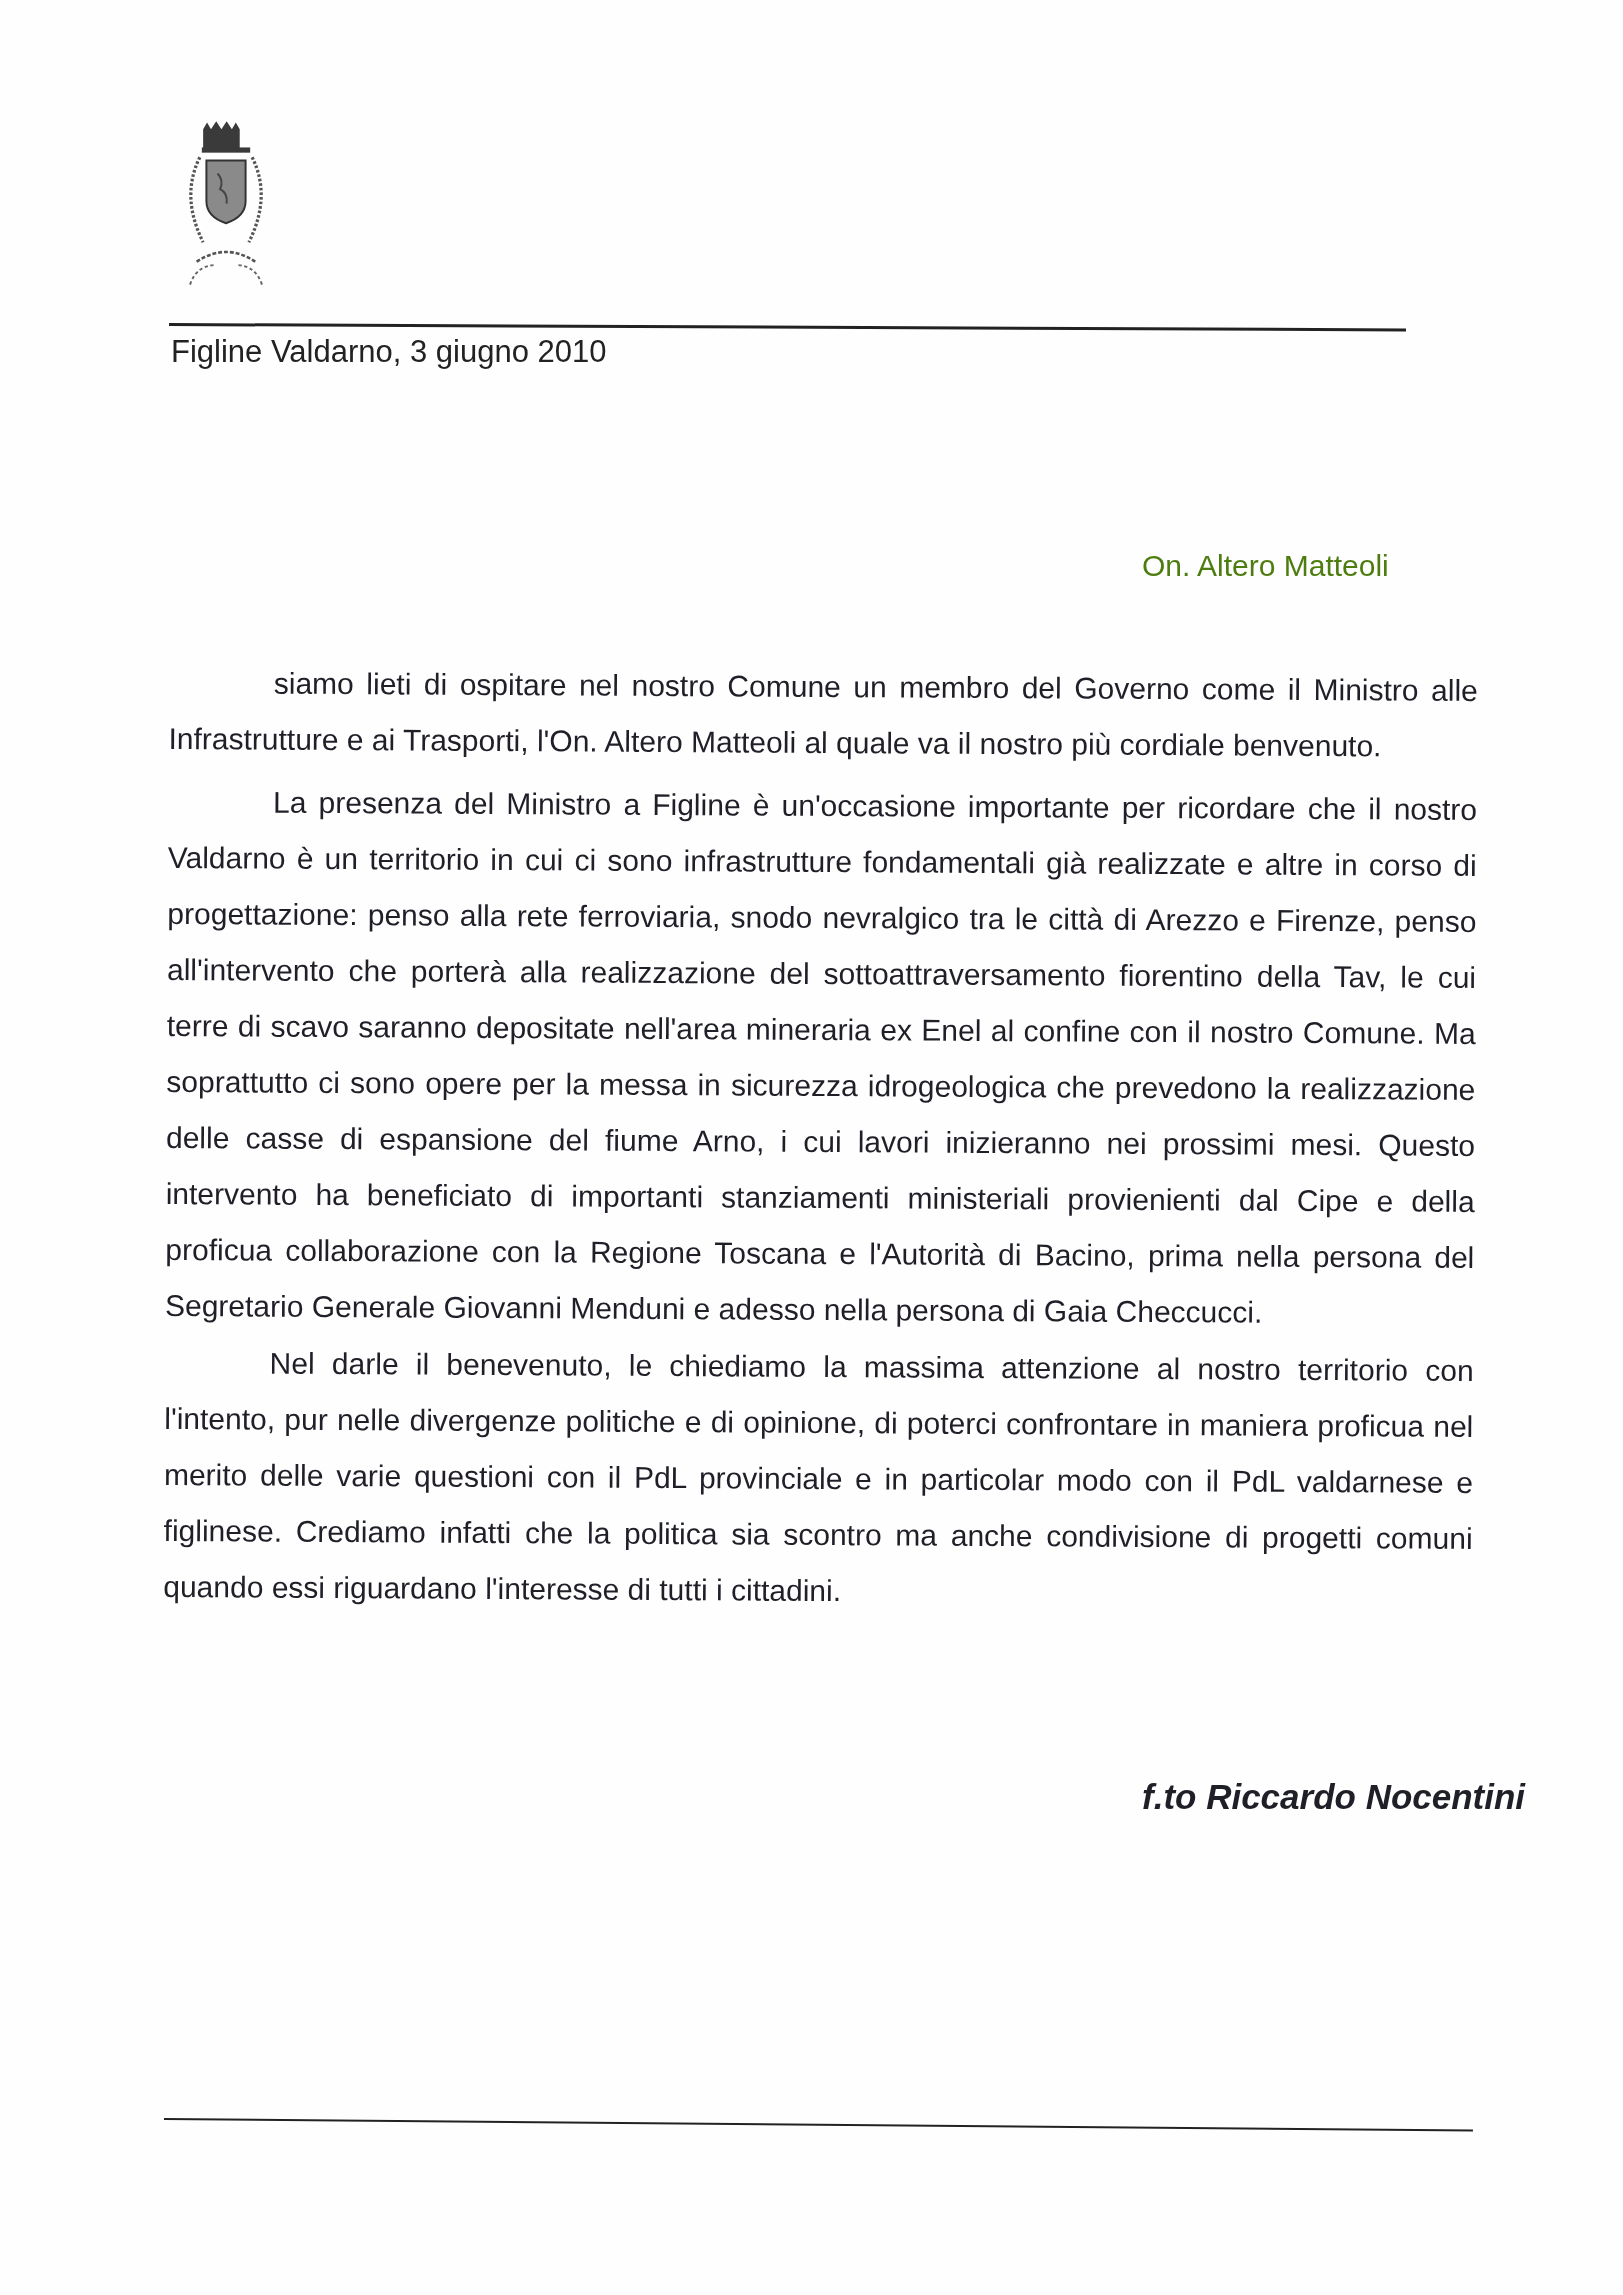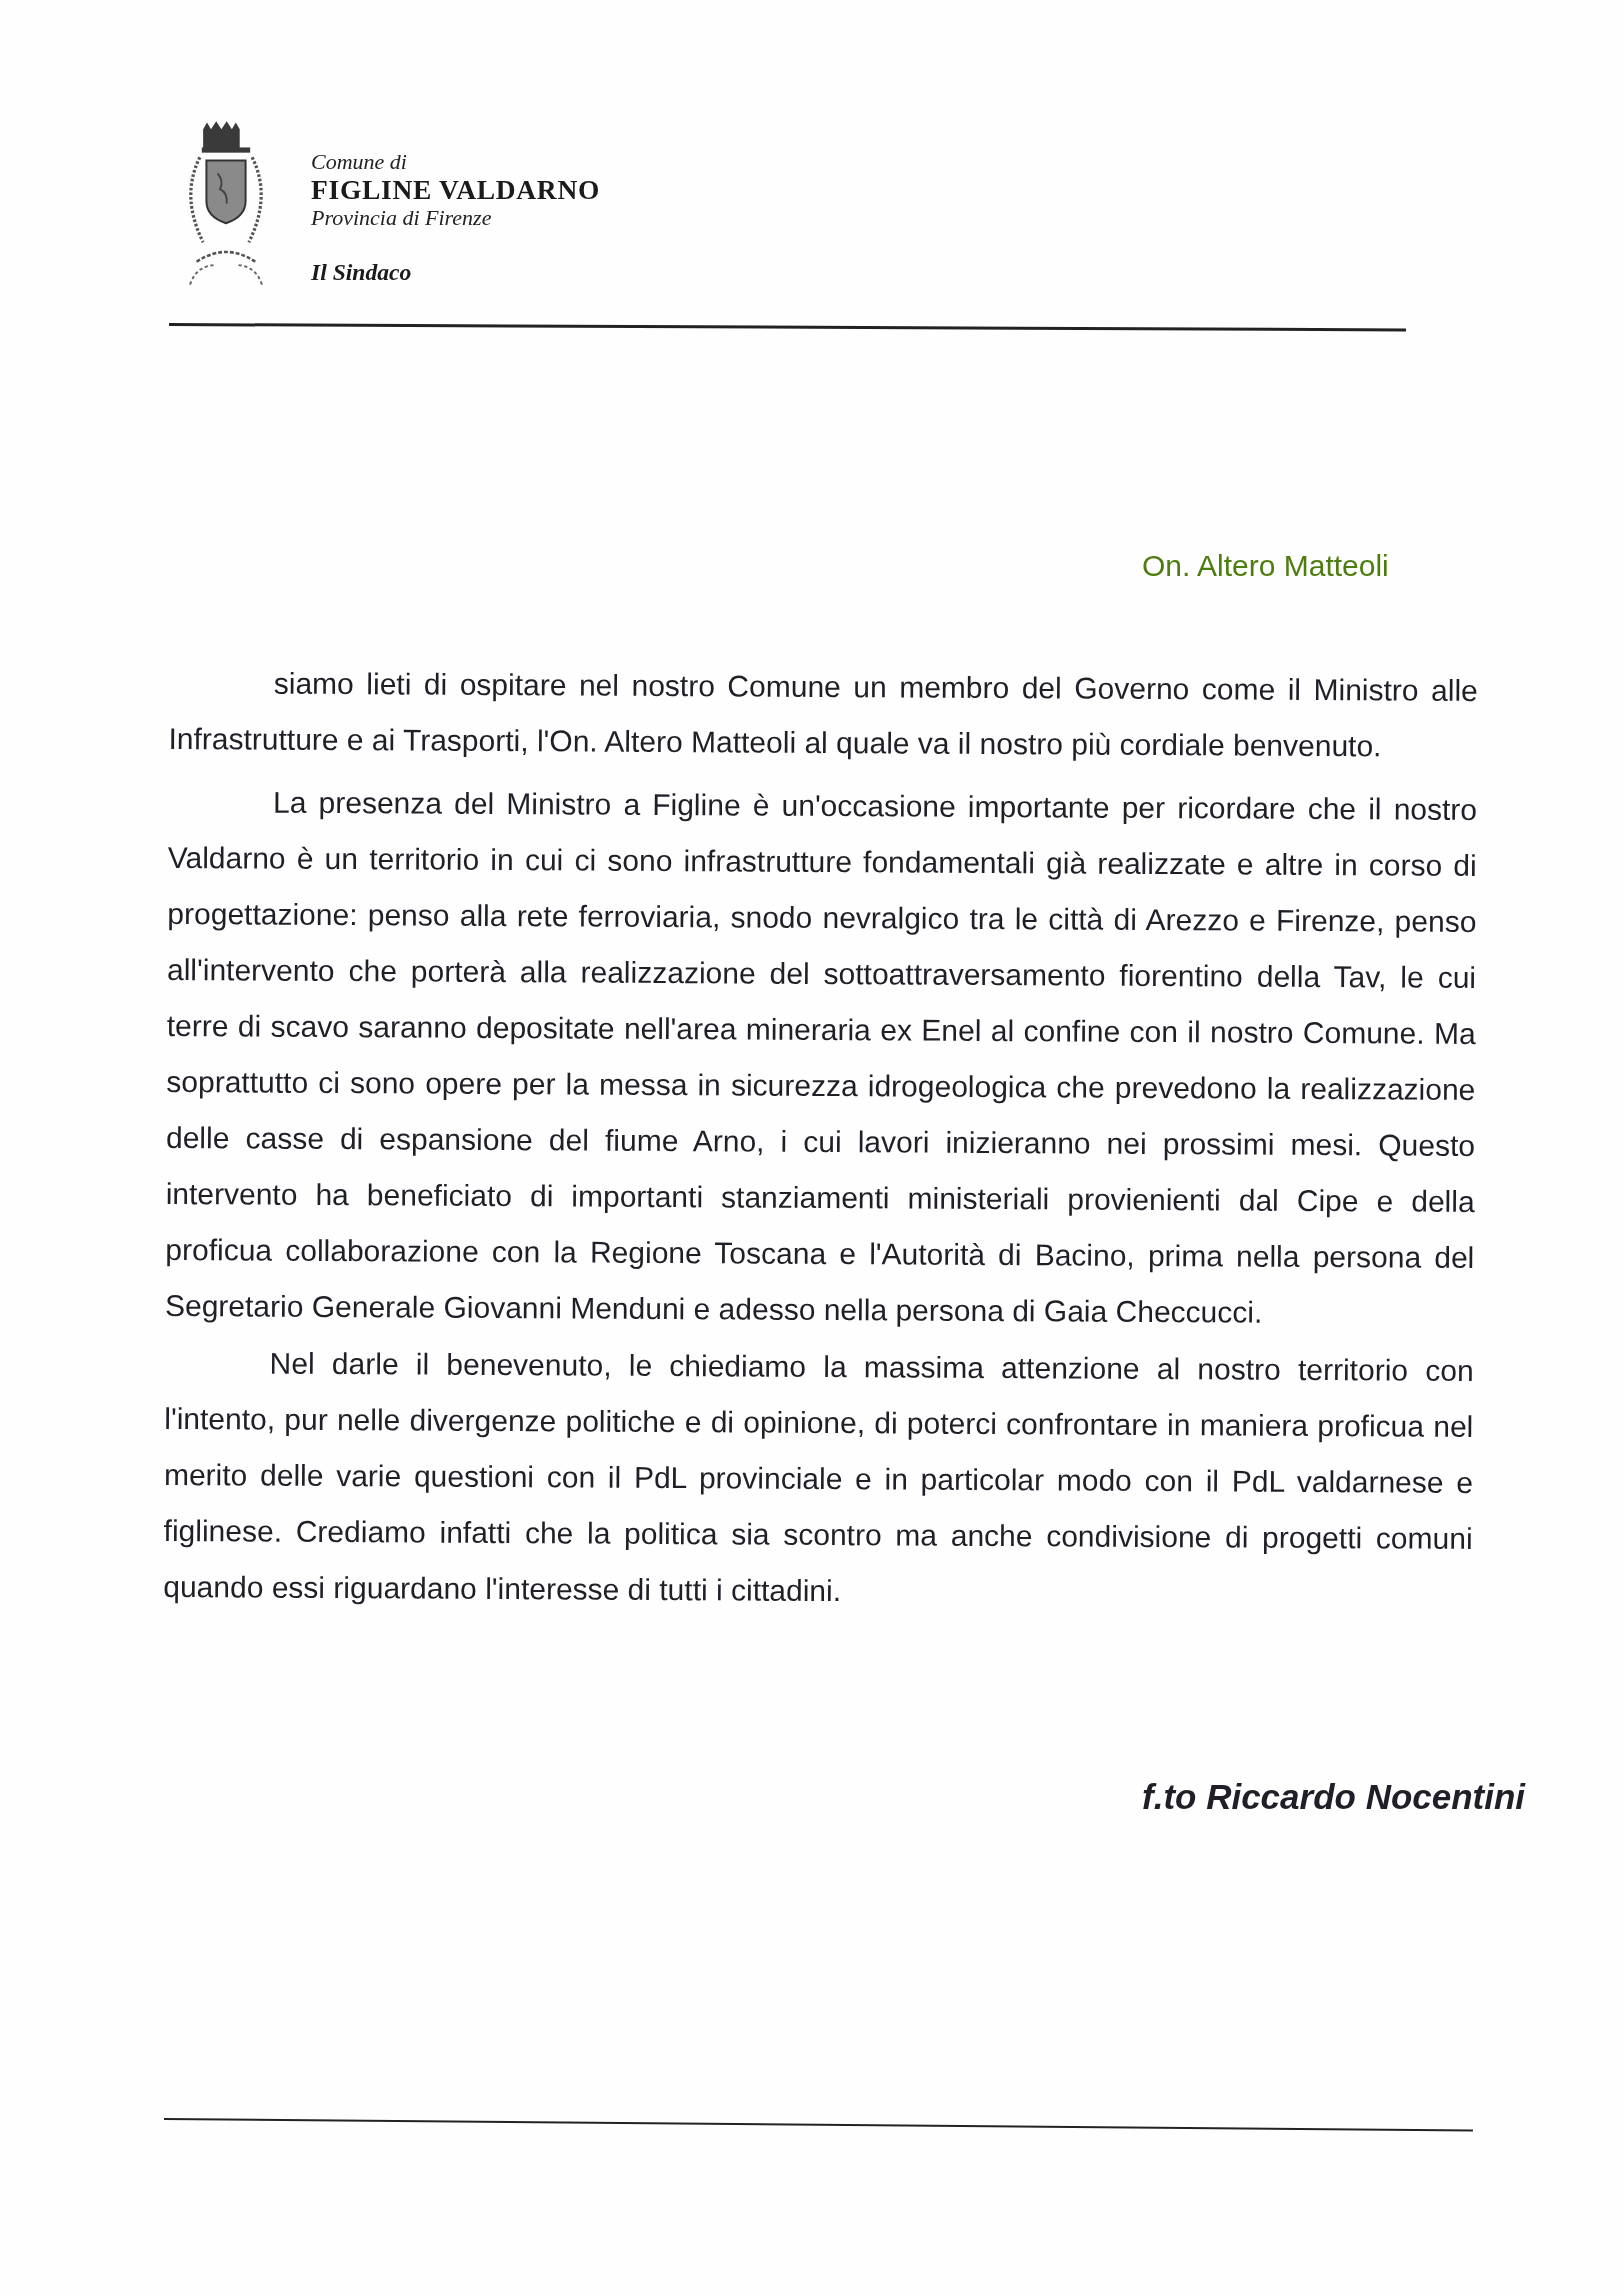--- a/index.html
+++ b/index.html
@@ -54,30 +54,25 @@
 
     <g fill="none" stroke="#555" stroke-width="5" stroke-dasharray="4 3">
       <path d="M35 55 q-30 60 5 130"></path>
       <path d="M115 55 q30 60 -5 130"></path>
     </g>
 
     <path d="M30 215 q45 -30 90 0" stroke="#555" stroke-width="4" fill="none" stroke-dasharray="6 3"></path>
     <path d="M20 250 q10 -30 40 -30 M130 250 q-10 -30 -40 -30" stroke="#666" stroke-width="3" fill="none" stroke-dasharray="5 4"></path>
   </svg>
 
-  <div class="lh-left serif">
-    <div class="comune">Comune di</div>
-    <div class="name">FIGLINE VALDARNO</div>
-    <div class="prov">Provincia di Firenze</div>
-    <div class="sindaco">Il Sindaco</div>
-  </div>
 
 
   <div class="rule-top"></div>
 
+  <div class="date sans">Figline Valdarno, 3 giugno 2010</div>
 
   <div class="recipient sans">On. Altero Matteoli</div>
 
   <div class="body-text sans">
     <p class="indent">siamo lieti di ospitare nel nostro Comune un membro del Governo come il Ministro alle Infrastrutture e ai Trasporti, l'On. Altero Matteoli al quale va il nostro più cordiale benvenuto.</p>
     <p class="indent p2">La presenza del Ministro a Figline è un'occasione importante per ricordare che il nostro Valdarno è un territorio in cui ci sono infrastrutture fondamentali già realizzate e altre in corso di progettazione: penso alla rete ferroviaria, snodo nevralgico tra le città di Arezzo e Firenze, penso all'intervento che porterà alla realizzazione del sottoattraversamento fiorentino della Tav, le cui terre di scavo saranno depositate nell'area mineraria ex Enel al confine con il nostro Comune. Ma soprattutto ci sono opere per la messa in sicurezza idrogeologica che prevedono la realizzazione delle casse di espansione del fiume Arno, i cui lavori inizieranno nei prossimi mesi. Questo intervento ha beneficiato di importanti stanziamenti ministeriali provienienti dal Cipe e della proficua collaborazione con la Regione Toscana e l'Autorità di Bacino, prima nella persona del Segretario Generale Giovanni Menduni e adesso nella persona di Gaia Checcucci.</p>
     <p class="indent p3">Nel darle il benevenuto, le chiediamo la massima attenzione al nostro territorio con l'intento, pur nelle divergenze politiche e di opinione, di poterci confrontare in maniera proficua nel merito delle varie questioni con il PdL provinciale e in particolar modo con il PdL valdarnese e figlinese. Crediamo infatti che la politica sia scontro ma anche condivisione di progetti comuni quando essi riguardano l'interesse di tutti i cittadini.</p>
   </div>
 
   <div class="signature sans">f.to  Riccardo Nocentini</div>

